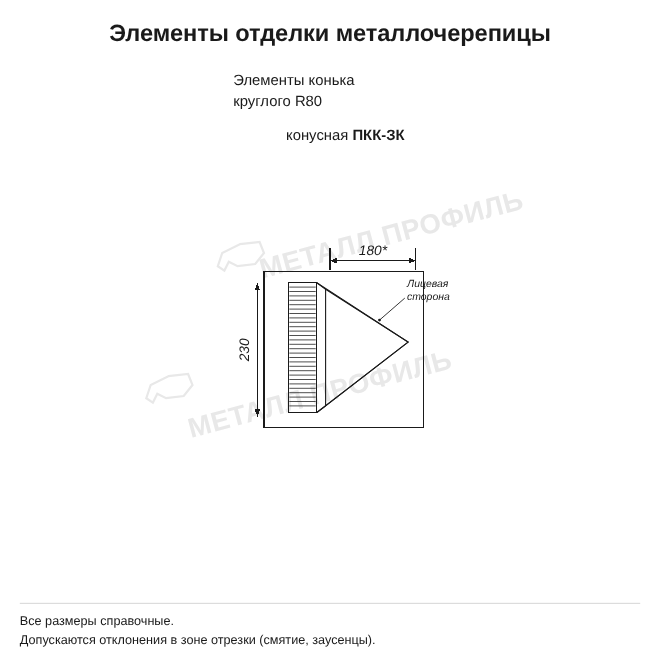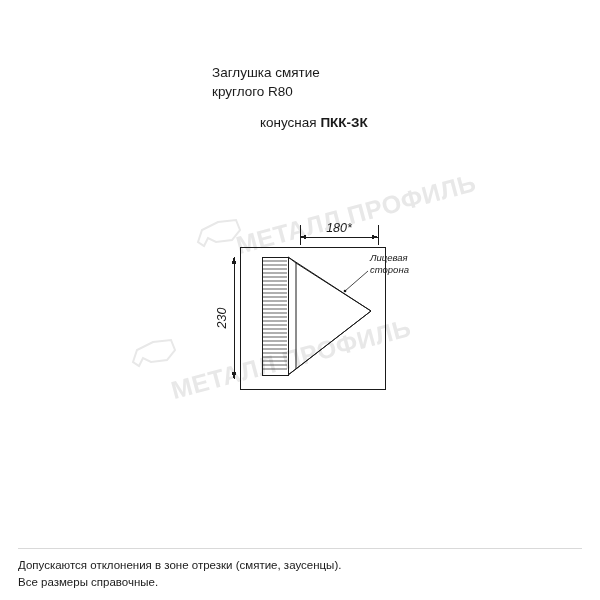--- a/index.html
+++ b/index.html
@@ -107,23 +107,24 @@
     font-size: 9.5px;
     fill: #1a1a1a;
     font-family: "Liberation Sans", sans-serif;
   }
 </style>
 </head>
 <body>
 
 <div class="page">
 
+  <div class="title">Элементы отделки металлочерепицы</div>
 
   <div class="subtitle-block">
-    <div class="subtitle-line1">Заглушка смятие</div>
+    <div class="subtitle-line1">Элементы конька</div>
     <div class="subtitle-line2"><span>круглого </span><b>R80</b></div>
   </div>
 
   <div class="code-line"><span>конусная  </span><b>ПКК-ЗК</b></div>
 
   <div class="wm-logo" style="left:196px; top:218px;">
     <svg width="52" height="48" viewBox="0 0 52 48">
       <path d="M22 4 L40 2 L44 12 L36 22 L20 24 L12 20 L8 28 L2 24 L6 12 Z" fill="none" stroke="#e8e8e8" stroke-width="2"></path>
     </svg>
   </div>
@@ -200,17 +201,17 @@
 
       <text class="dim-label" x="209" y="57" text-anchor="middle">180*</text>
       <text class="dim-label" x="96" y="143" text-anchor="middle" transform="rotate(-90 96 143)">230</text>
       <text class="note-label" x="240" y="86">Лицевая</text>
       <text class="note-label" x="240" y="98">сторона</text>
     </svg>
   </div>
 
   <div class="footer-rule"></div>
   <div class="footer">
+    <div>Все размеры справочные.</div>
     <div>Допускаются отклонения в зоне отрезки (смятие, заусенцы).</div>
-    <div>Все размеры справочные.</div>
   </div>
 
 </div>
 
 </body></html>

